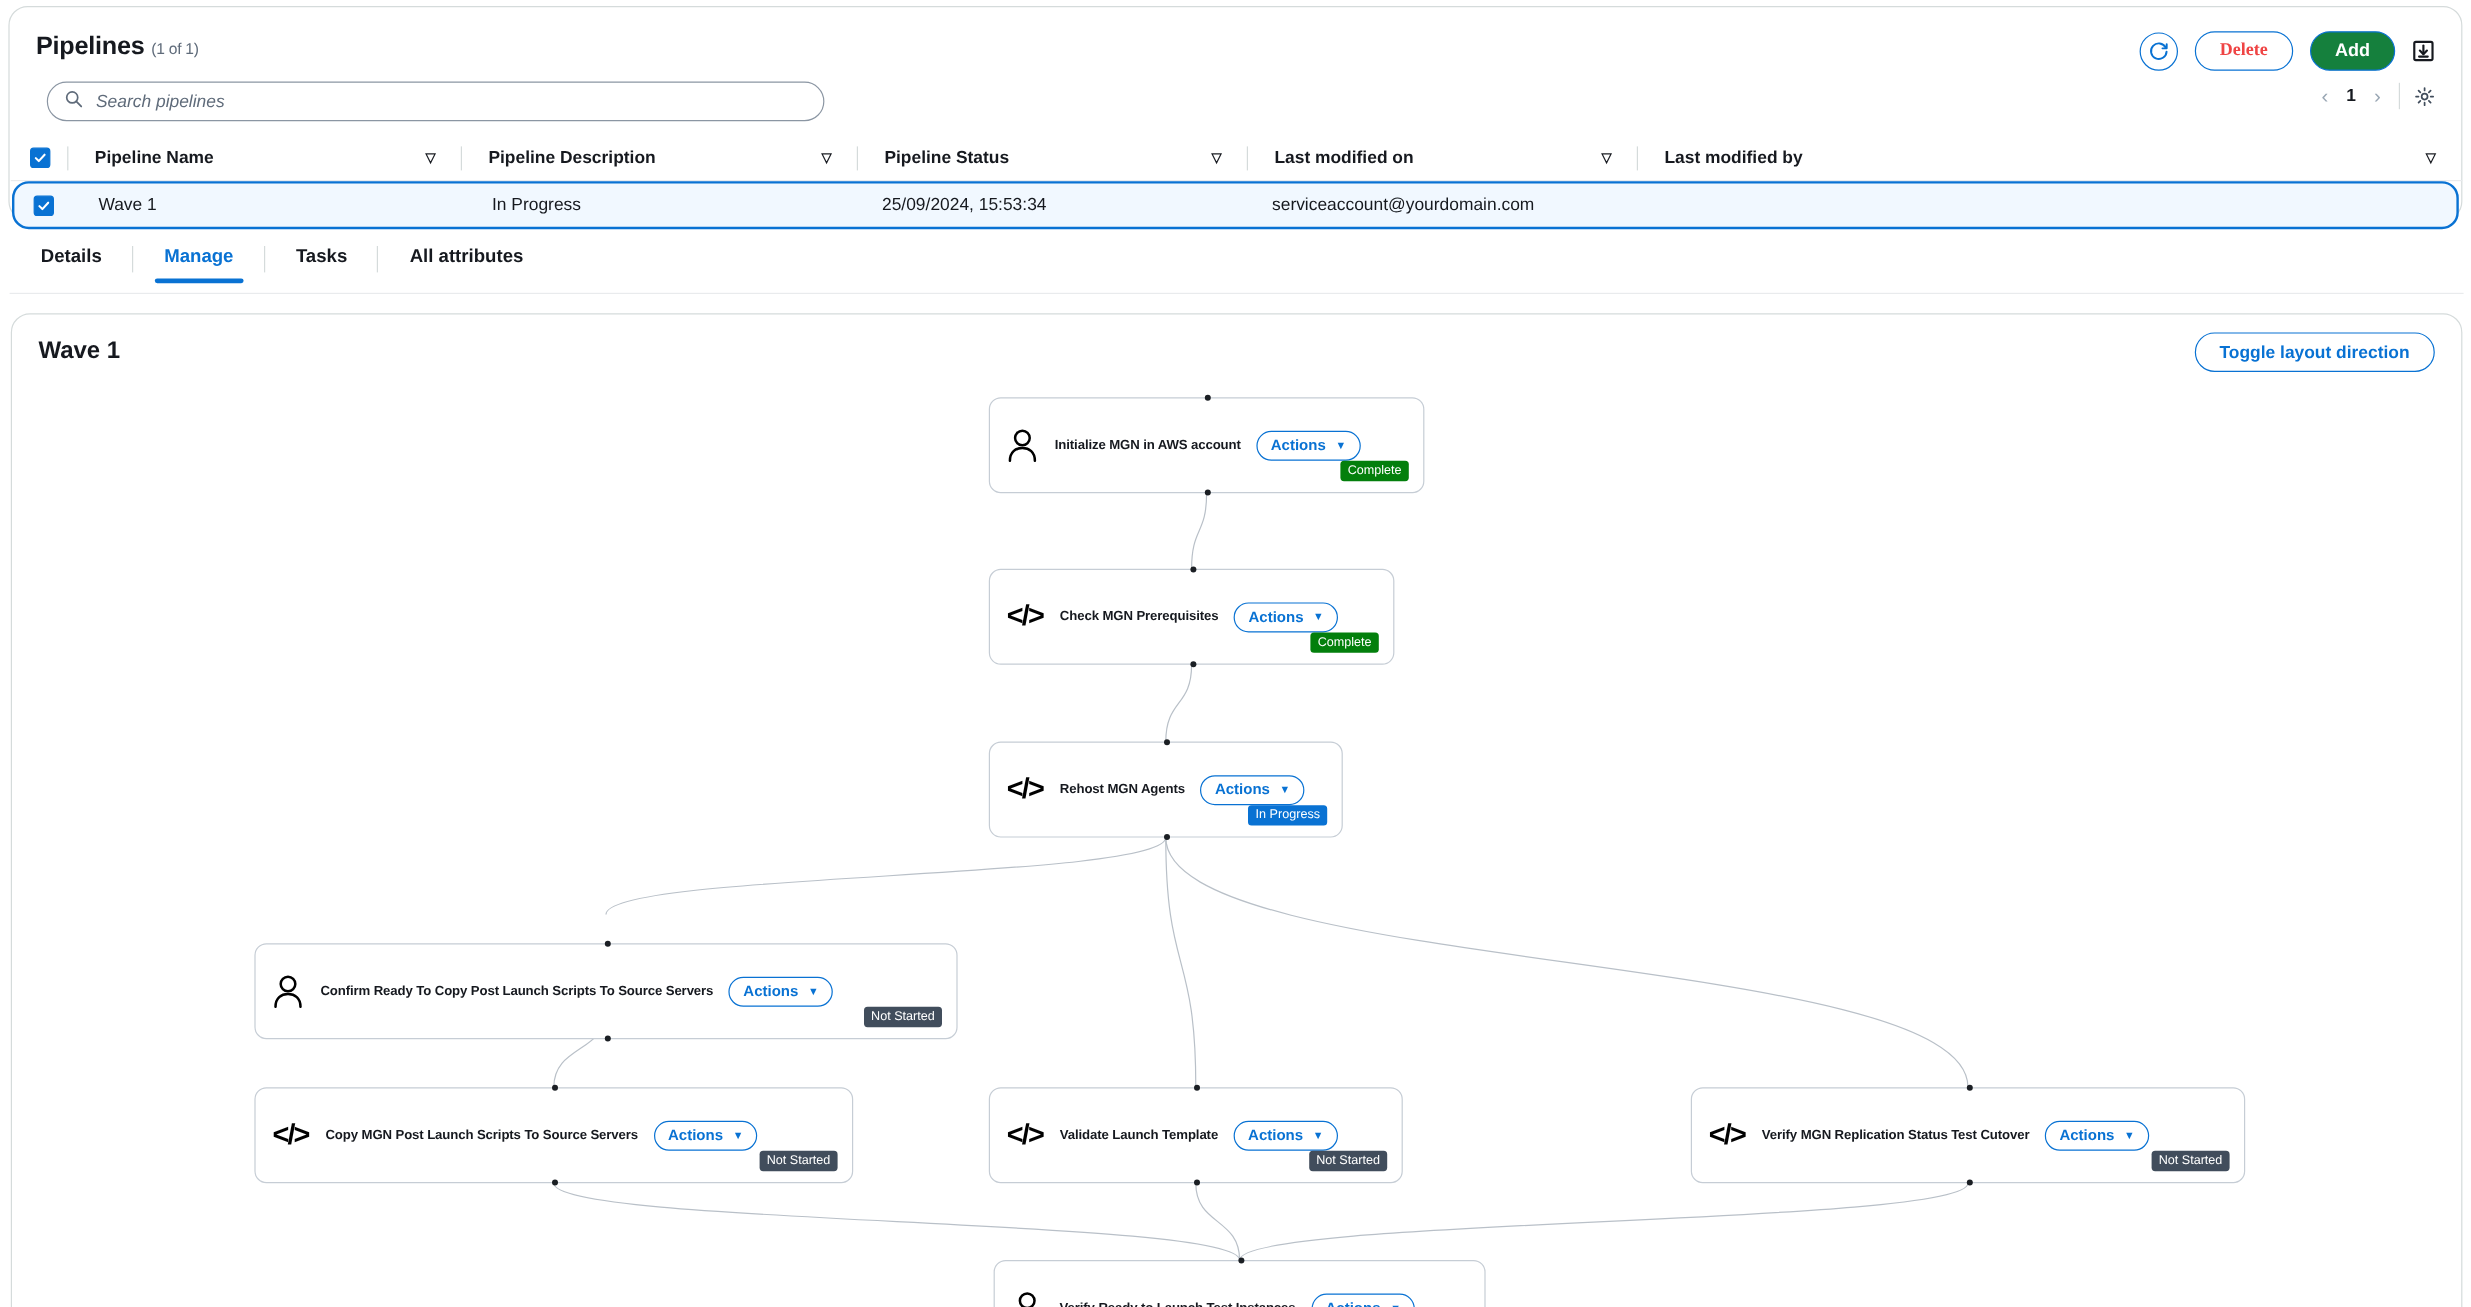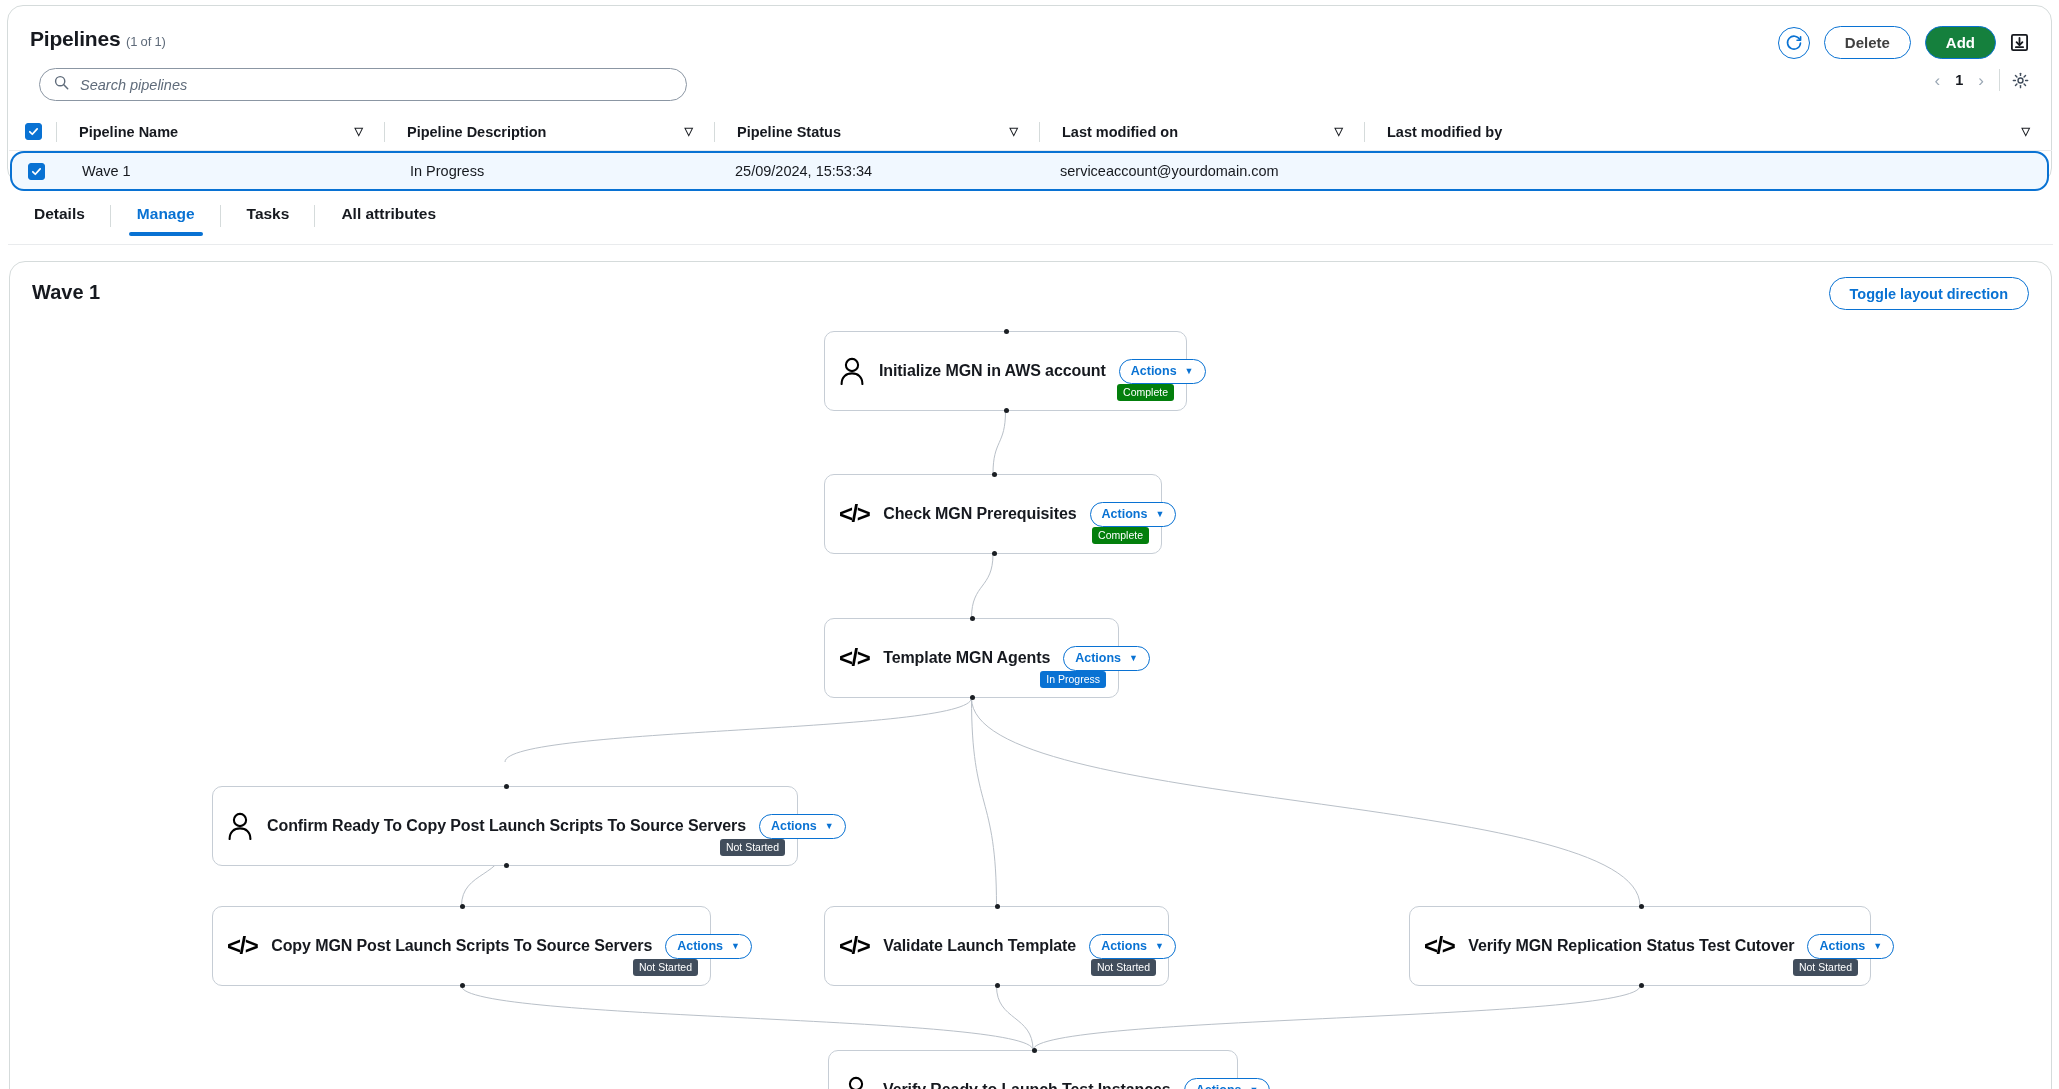--- a/index.html
+++ b/index.html
@@ -65,21 +65,21 @@
     display: flex; align-items: center; justify-content: center;
     cursor: pointer; background: #fff;
   }
   .btn {
     height: 33px; padding: 0 20px; border-radius: 17px;
     font-size: 15px; font-weight: bold; cursor: pointer;
     display: flex; align-items: center; justify-content: center;
     font-family: "Liberation Sans", sans-serif;
     white-space: nowrap;
   }
-  .btn-outline { border: 1.7px solid #0972d3; color: #404040; background: #fff; }
+  .btn-outline { border: 1.7px solid #0972d3; color: #ef4444; background: #fff; font-family: Liberation Serif, serif; }
   .btn-primary { border: 1.7px solid #0972d3; color: #fff; background: #15803d; }
   .icon-plain { cursor: pointer; display: flex; align-items: center; justify-content: center; }
 
   .pager {
     position: absolute; right: 22px; top: 63px;
     display: flex; align-items: center; gap: 12px;
     font-size: 14px;
   }
   .pager .arrow { color: #9aa7b4; cursor: pointer; font-size: 17px; line-height: 1; padding: 0 3px;}
   .pager .pagenum { font-weight: bold; color: #16191f; font-size: 14.5px; }
@@ -177,21 +177,21 @@
   .node {
     position: absolute;
     background: #fff;
     border: 1px solid #c6cdd5;
     border-radius: 10px;
     display: flex; align-items: center;
     padding: 0 14px;
   }
   .node-icon { flex: 0 0 auto; margin-right: 14px; display: flex; align-items: center; }
   .node-title {
-    font-size: 16px; font-weight: bold; color: #16191f;
+    font-size: 11px; font-weight: bold; color: #16191f;
     white-space: nowrap; letter-spacing: -0.1px;
   }
   .actions-btn {
     margin-left: 13px;
     height: 25px; padding: 0 11px; border-radius: 13px;
     border: 1.4px solid #0972d3; color: #0972d3; background: #fff;
     font-size: 12.5px; font-weight: bold; cursor: pointer;
     display: flex; align-items: center; gap: 8px;
     font-family: "Liberation Sans", sans-serif;
     white-space: nowrap;
@@ -398,21 +398,21 @@
           <span class="caret">▼</span>
         </span>
         <span class="badge" style="background: rgb(3, 127, 12);">Complete</span>
         <span class="port" style="left: 166.5px; top: -3px;"></span>
         <span class="port" style="left: 166.5px; bottom: -3px;"></span>
       </div>
       <div class="node" style="left: 814px; top: 356px; width: 295px; height: 80px;">
         <span class="node-icon">
           <span class="code-icon">&lt;/&gt;</span>
         </span>
-        <span class="node-title">Template MGN Agents</span>
+        <span class="node-title">Rehost MGN Agents</span>
         <span class="actions-btn">
           <span>Actions</span>
           <span class="caret">▼</span>
         </span>
         <span class="badge" style="background: rgb(9, 114, 211);">In Progress</span>
         <span class="port" style="left: 145px; top: -3px;"></span>
         <span class="port" style="left: 145px; bottom: -3px;"></span>
       </div>
       <div class="node" style="left: 202px; top: 524px; width: 586px; height: 80px;">
         <span class="node-icon">

